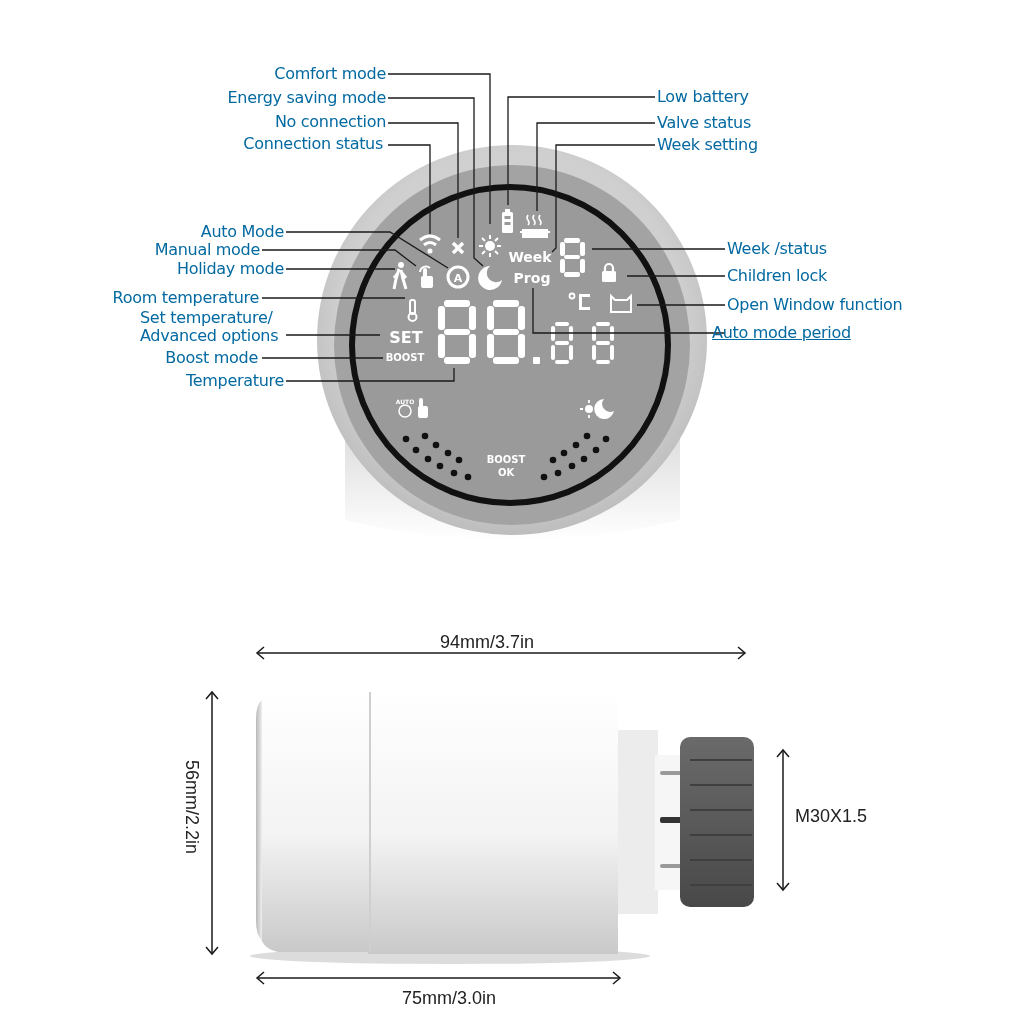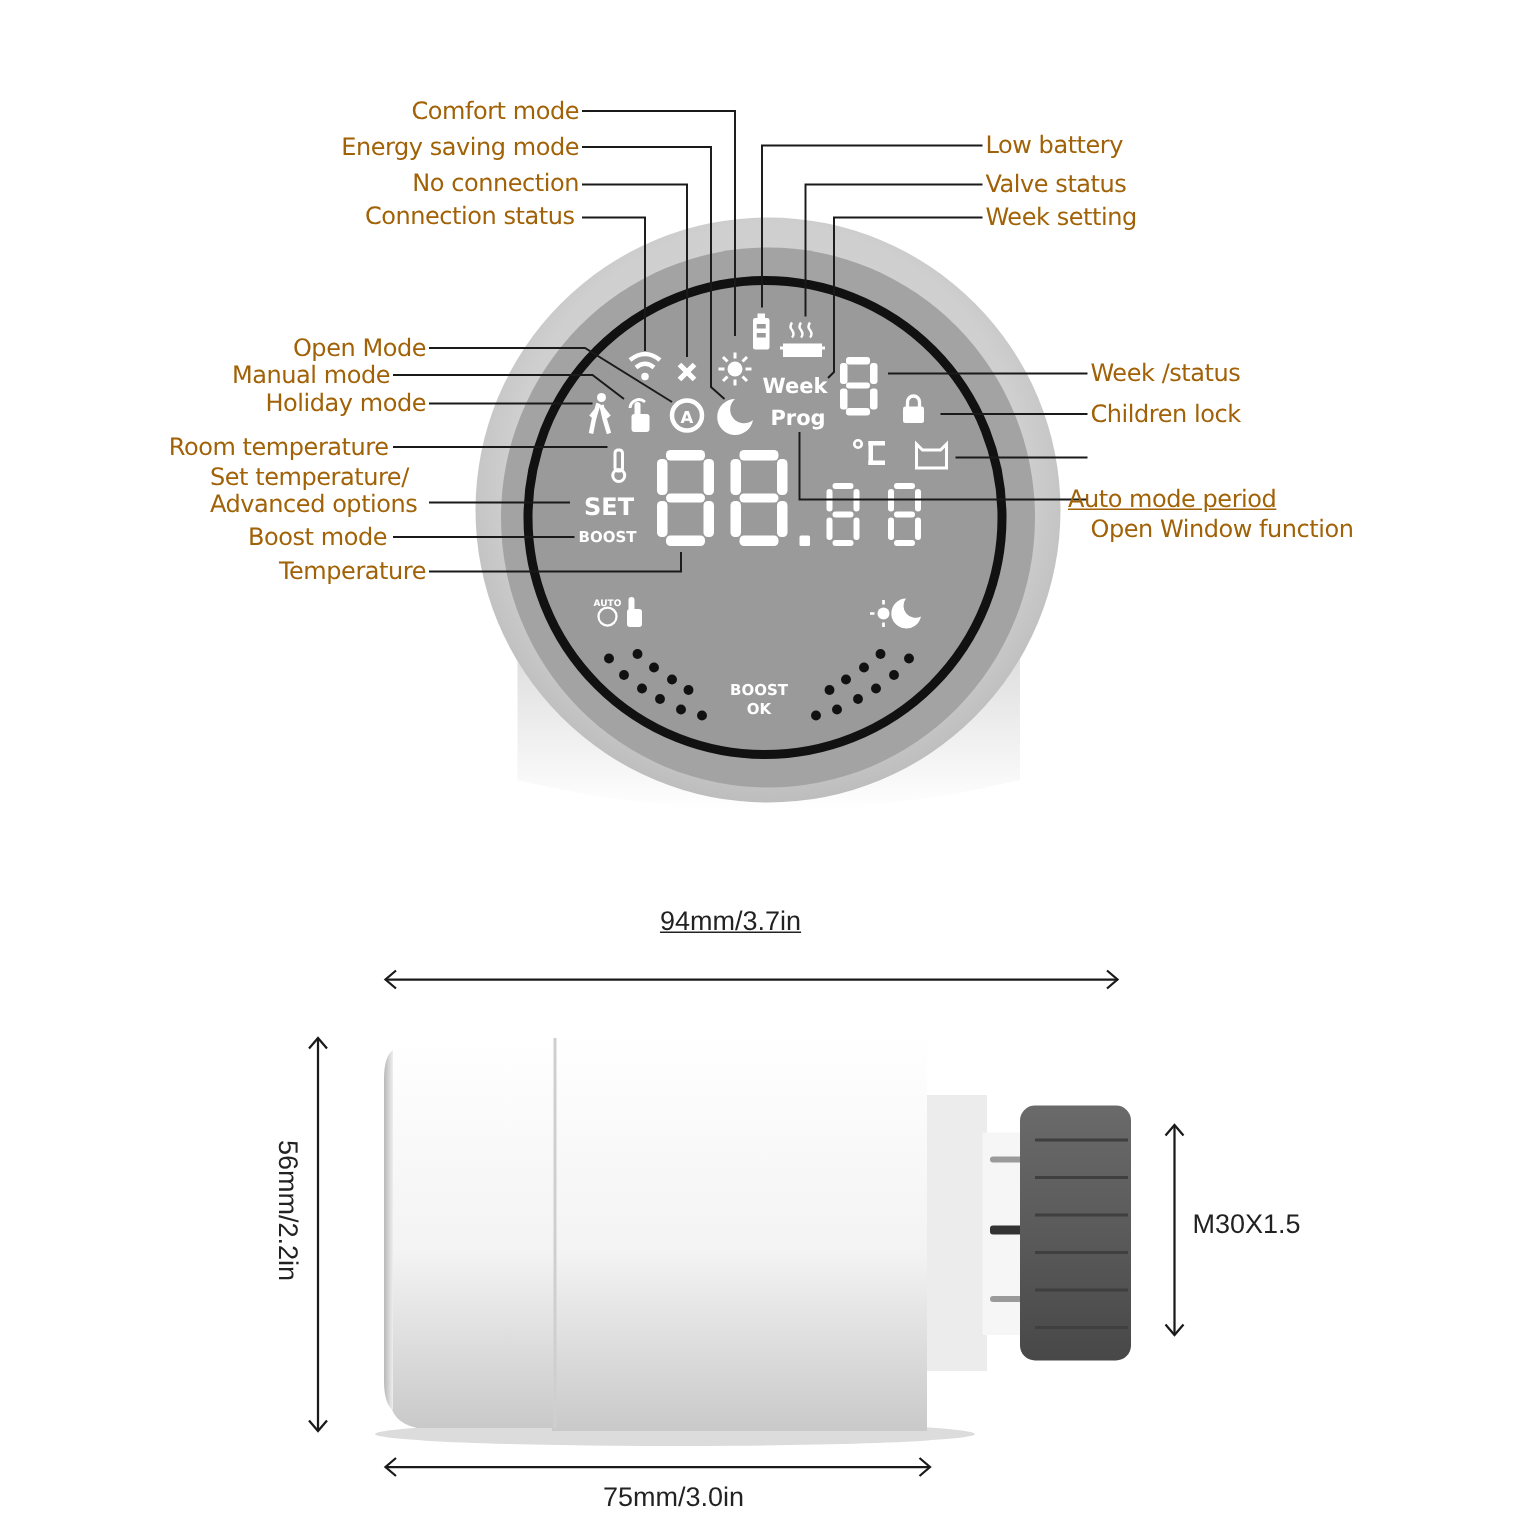--- a/index.html
+++ b/index.html
@@ -1,18 +1,18 @@
 <!DOCTYPE html>
 <html><head>
 <meta charset="utf-8">
 <style>
   html,body{margin:0;padding:0;background:#ffffff;}
   body{width:1024px;height:1024px;position:relative;overflow:hidden;font-family:"DejaVu Sans",sans-serif;color:#1a1a1a;}
   .abs{position:absolute;}
-  .lbl{position:absolute;font-size:16px;line-height:18px;white-space:nowrap;color:#a16207;font-family:"DejaVu Sans",sans-serif;letter-spacing:-0.3px;}
+  .lbl{position:absolute;font-size:16px;line-height:18px;white-space:nowrap;color:#0369a1;font-family:"DejaVu Sans",sans-serif;letter-spacing:-0.3px;}
   .lbl.r{text-align:right;}
   svg text{font-family:"DejaVu Sans",sans-serif;}
   .dim{position:absolute;font-family:"Liberation Sans",sans-serif;font-size:18px;color:#222;white-space:nowrap;}
 </style>
 </head>
 <body>
 
 <svg class="abs" style="left:0;top:0" width="1024" height="560" viewBox="0 0 1024 560">
   <defs>
     <radialGradient id="outerG" cx="50%" cy="45%" r="55%">
@@ -240,33 +240,33 @@
   <div class="lbl r" style="right:638px;top:89px;">Energy saving mode</div>
   <div class="lbl r" style="right:638px;top:113px;">No connection</div>
   <div class="lbl r" style="right:641px;top:135px;">Connection status</div>
 </div>
 <div>
   <div class="lbl" style="left:657px;top:88px;">Low battery</div>
   <div class="lbl" style="left:657px;top:114px;">Valve status</div>
   <div class="lbl" style="left:657px;top:136px;">Week setting</div>
 </div>
 <div>
-  <div class="lbl r" style="right:740px;top:223px;">Open Mode</div>
+  <div class="lbl r" style="right:740px;top:223px;">Auto Mode</div>
   <div class="lbl r" style="right:764px;top:241px;">Manual mode</div>
   <div class="lbl r" style="right:740px;top:260px;">Holiday mode</div>
   <div class="lbl r" style="right:765px;top:289px;">Room temperature</div>
   <div class="lbl" style="left:140px;top:309px;">Set temperature/</div>
   <div class="lbl" style="left:140px;top:327px;">Advanced options</div>
   <div class="lbl r" style="right:766px;top:349px;">Boost mode</div>
   <div class="lbl r" style="right:740px;top:372px;">Temperature</div>
 </div>
 <div>
   <div class="lbl" style="left:727px;top:240px;">Week /status</div>
   <div class="lbl" style="left:727px;top:267px;">Children lock</div>
-  <div class="lbl" style="left:727px;top:296px;margin-top:48px;">Open Window function</div>
+  <div class="lbl" style="left:727px;top:296px;">Open Window function</div>
   <div class="lbl" style="left:712px;top:324px;text-decoration:underline;">Auto mode period</div>
 </div>
 
 <svg class="abs" style="left:0;top:600px" width="1024" height="424" viewBox="0 600 1024 424">
   <defs>
     <linearGradient id="bodyG" x1="0" y1="0" x2="0" y2="1">
       <stop offset="0%" stop-color="#ffffff"></stop>
       <stop offset="55%" stop-color="#f3f3f3"></stop>
       <stop offset="100%" stop-color="#c9c9c9"></stop>
     </linearGradient>
@@ -314,16 +314,16 @@
   <g stroke="#3f3f3f" stroke-width="2">
     <line x1="690" y1="760" x2="752" y2="760"></line>
       <line x1="690" y1="785" x2="752" y2="785"></line>
     <line x1="690" y1="810" x2="752" y2="810"></line>
       <line x1="690" y1="835" x2="752" y2="835"></line>
     <line x1="690" y1="860" x2="752" y2="860"></line>
       <line x1="690" y1="885" x2="752" y2="885"></line>
   </g>
 </svg>
 
-<div class="dim" style="left:440px;top:604px;text-decoration:underline;">94mm/3.7in</div>
+<div class="dim" style="left:440px;top:632px;">94mm/3.7in</div>
 <div class="dim" style="left:383px;top:988px;margin-left:19px;">75mm/3.0in</div>
 <div class="dim" style="left:795px;top:806px;">M30X1.5</div>
 <div class="dim" style="left:192px;top:810px;transform:rotate(90deg);transform-origin:0 0;left:202px;top:760px;">56mm/2.2in</div>
 
 </body></html>

